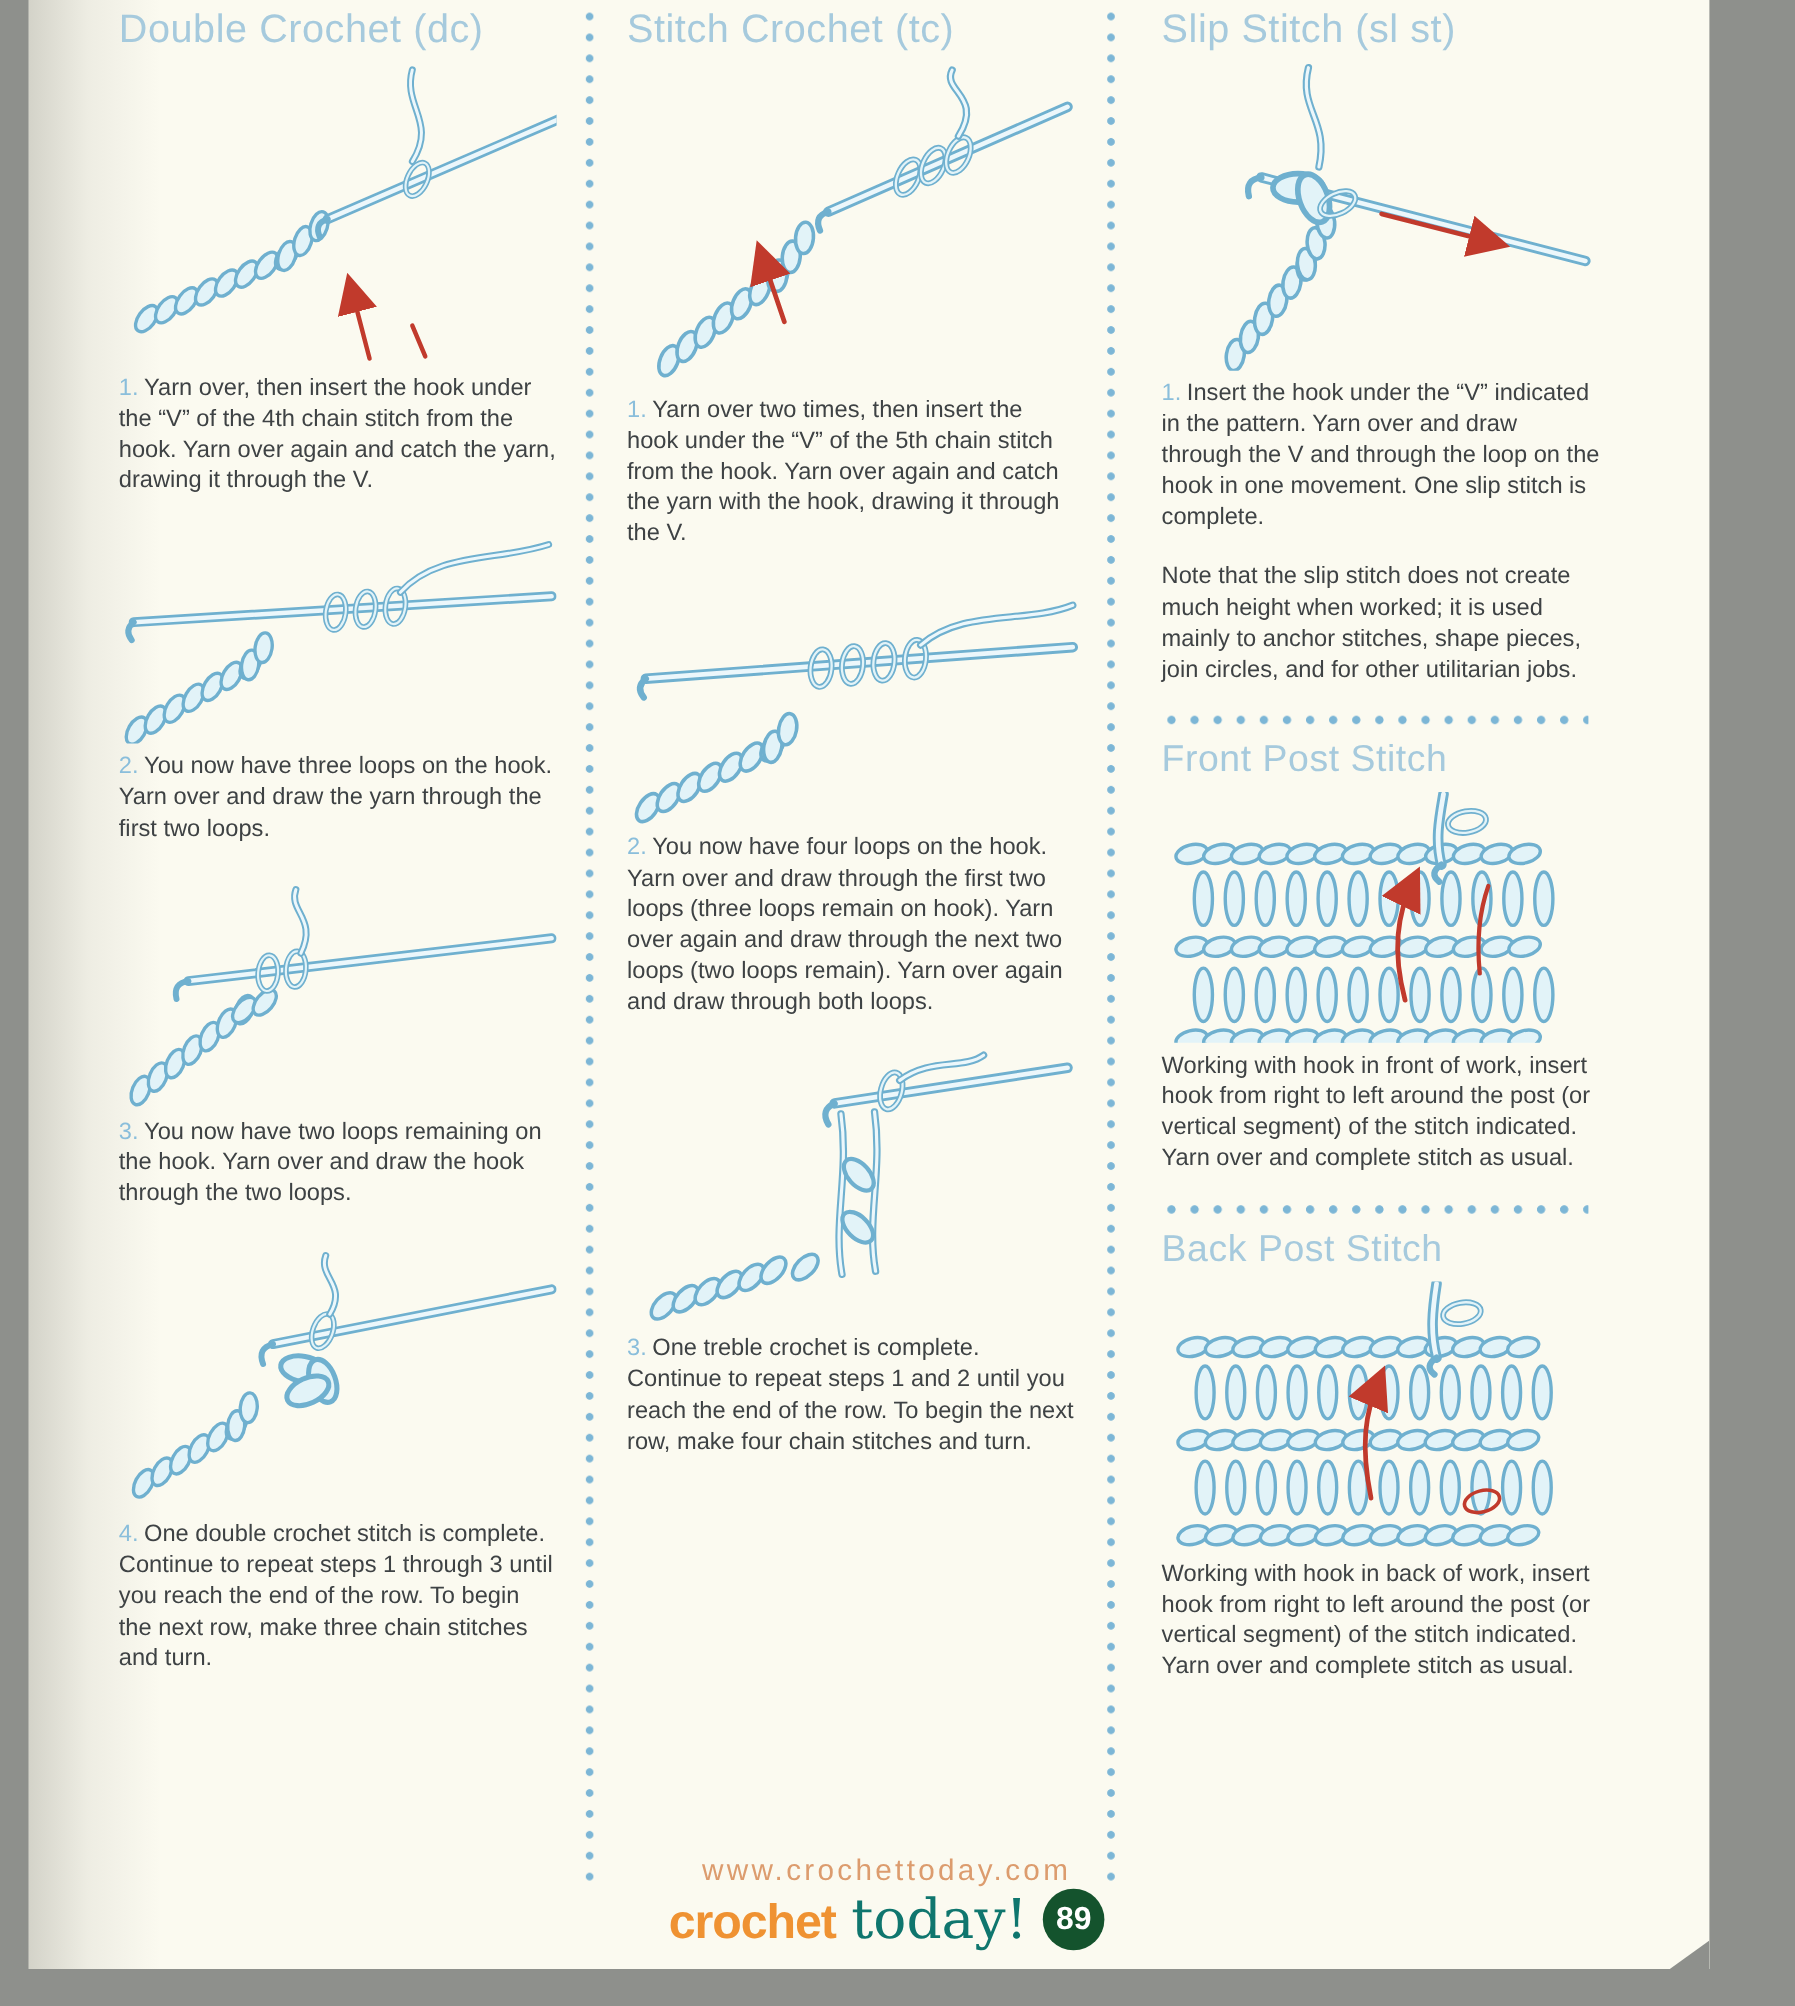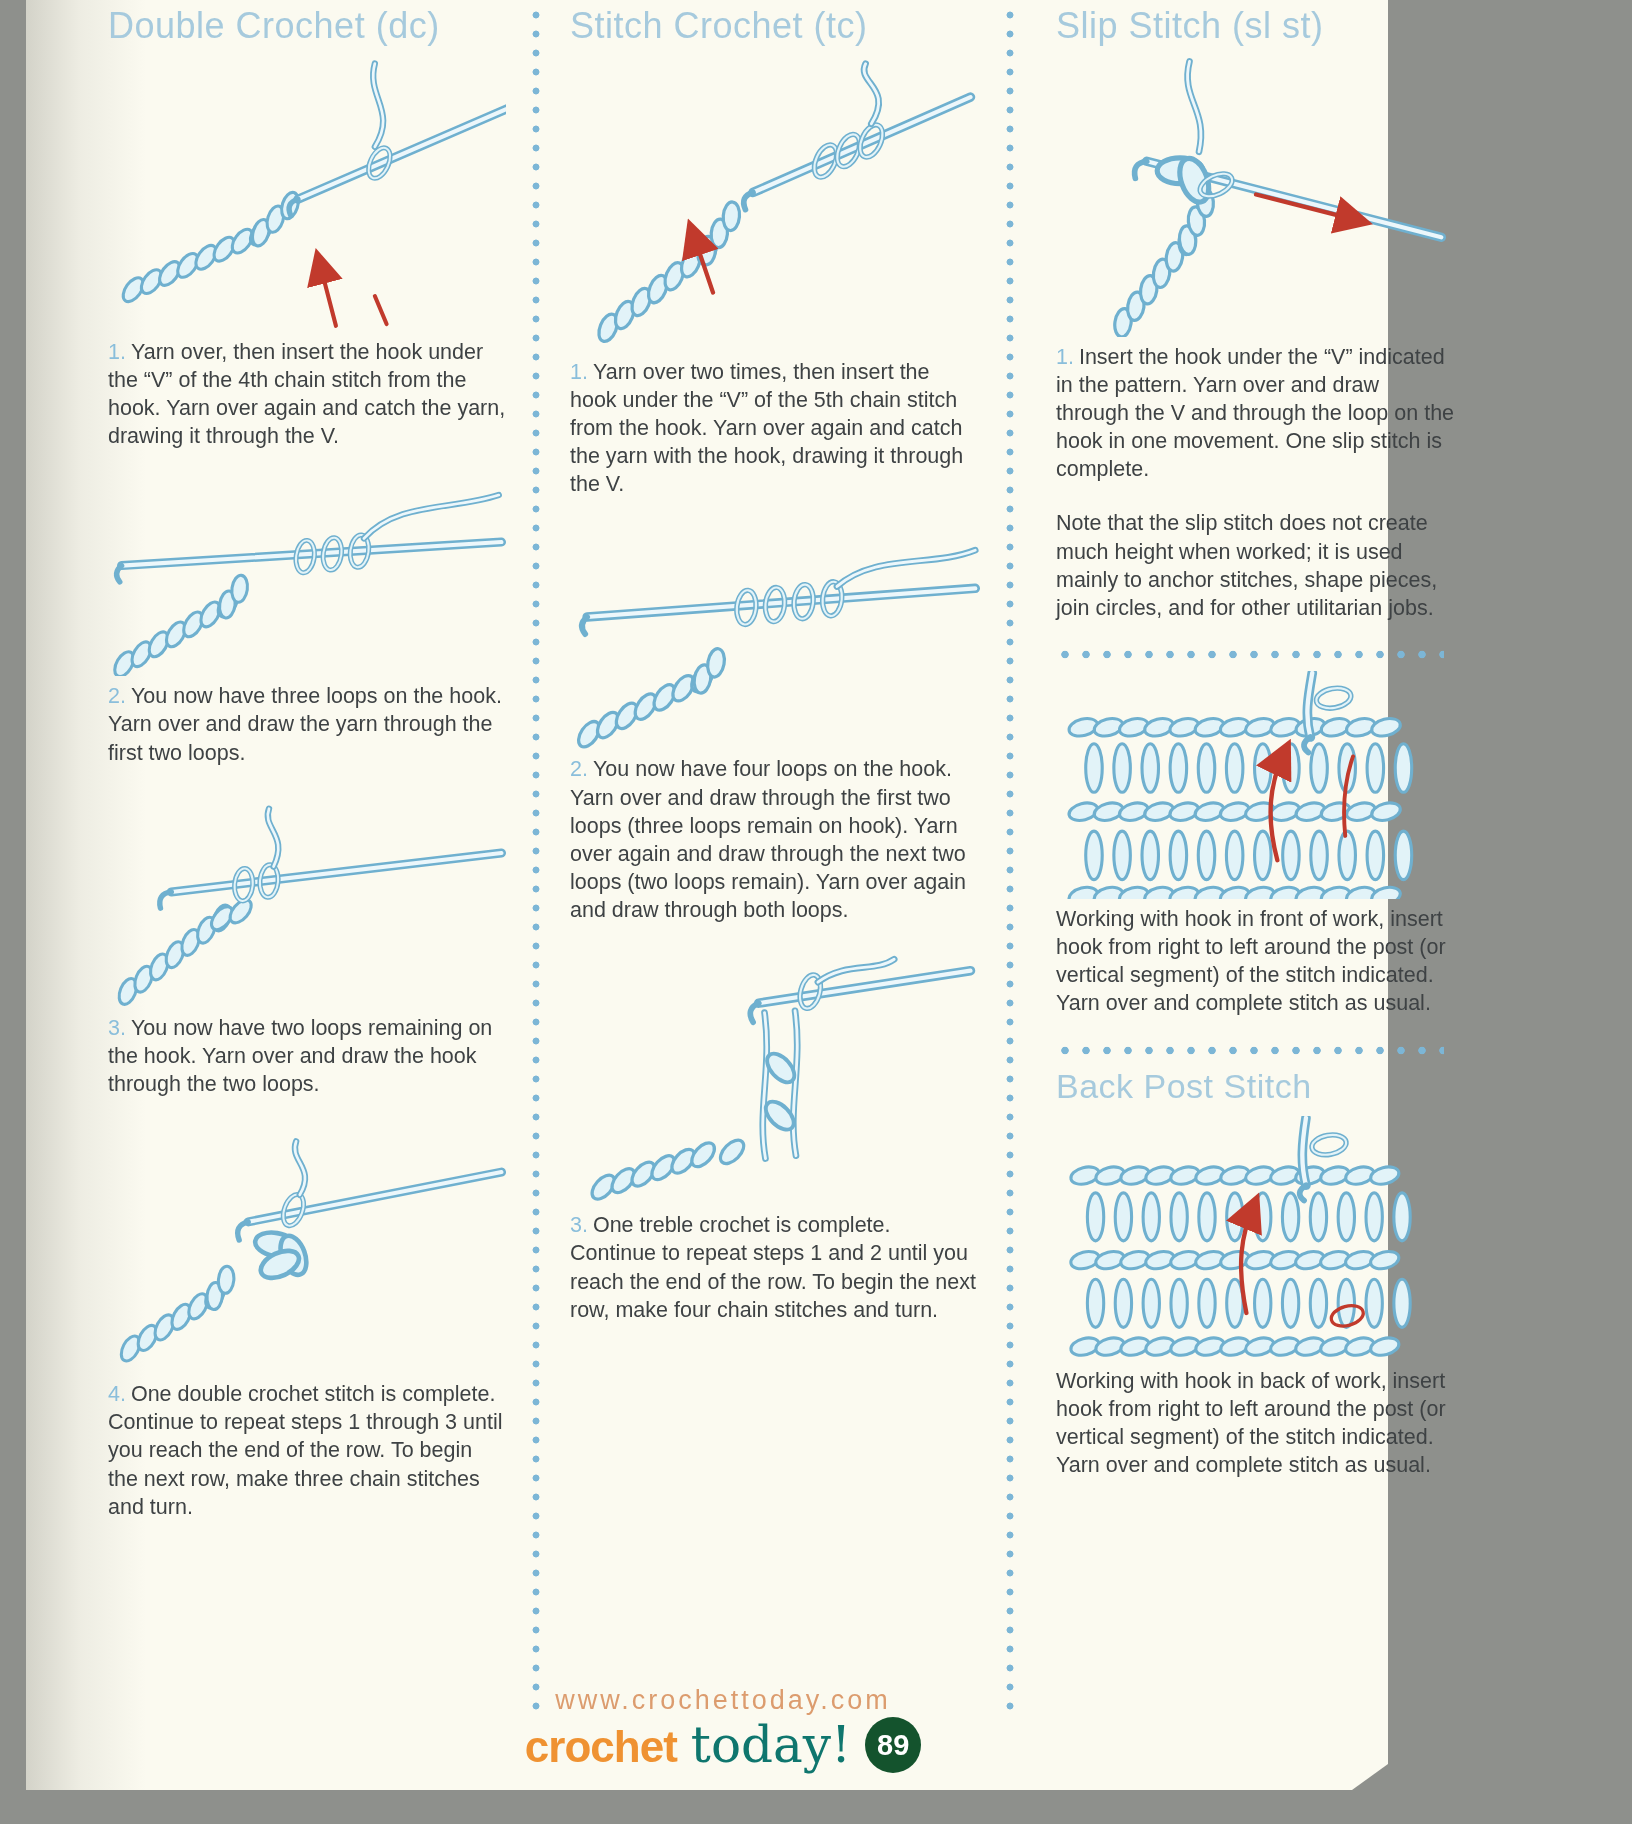--- a/index.html
+++ b/index.html
@@ -2,21 +2,21 @@
 <html><head>
 <meta charset="utf-8">
 <style>
   html,body{margin:0;padding:0;}
   body{
     width:1632px;height:1824px;position:relative;overflow:hidden;
     background:#8e908c;
     font-family:"Liberation Sans",sans-serif;
   }
   .page{
-    position:absolute;left:26px;top:0;width:1362px;height:1790px;
+    position:absolute;left:26px;top:0;width:1528px;height:1790px;
     background:#fbfaf0;
   }
   .page::before{
     content:"";position:absolute;left:0;top:0;bottom:0;width:120px;
     background:linear-gradient(90deg,rgba(120,120,110,0.30),rgba(120,120,110,0.10) 45%,rgba(120,120,110,0) 100%);
     pointer-events:none;
   }
   .page::after{ 
     content:"";position:absolute;right:0;bottom:0;width:36px;height:26px;
     background:#8e908c;clip-path:polygon(100% 0,100% 100%,0 100%);
@@ -296,20 +296,21 @@
           <path class="b" stroke-width="7" d="M150 105 C160 60 130 50 140 10"></path>
           <path class="l" stroke-width="3" d="M150 105 C160 60 130 50 140 10"></path>
           <path class="r" stroke-width="4.5" d="M210 150 L320 178" marker-end="url(#arr)"></path>
         </svg>
       </figure>
       <p class="step"><span class="n">1.</span><span>Insert the hook under the “V” indicated in the pattern. Yarn over and draw through the V and through the loop on the hook in one movement. One slip stitch is complete.</span></p>
 
       <p class="note">Note that the slip stitch does not create much height when worked; it is used mainly to anchor stitches, shape pieces, join circles, and for other utilitarian jobs.</p>
 
       <div class="hrule"></div>
+      <h2 class="subhead">Front Post Stitch</h2>
 
       <figure>
         <svg width="400" height="228" viewBox="0 0 400 235">
           <use href="#braid" transform="translate(22,58)"></use>
           <use href="#posts" transform="translate(33,100)"></use>
           <use href="#braid" transform="translate(22,145)"></use>
           <use href="#posts" transform="translate(33,190)"></use>
           <use href="#braid" transform="translate(22,232)"></use>
           <path class="b" stroke-width="10" d="M258 2 C254 25 250 45 256 68"></path>
           <path class="l" stroke-width="4.5" d="M258 2 C254 25 250 45 256 68"></path>

